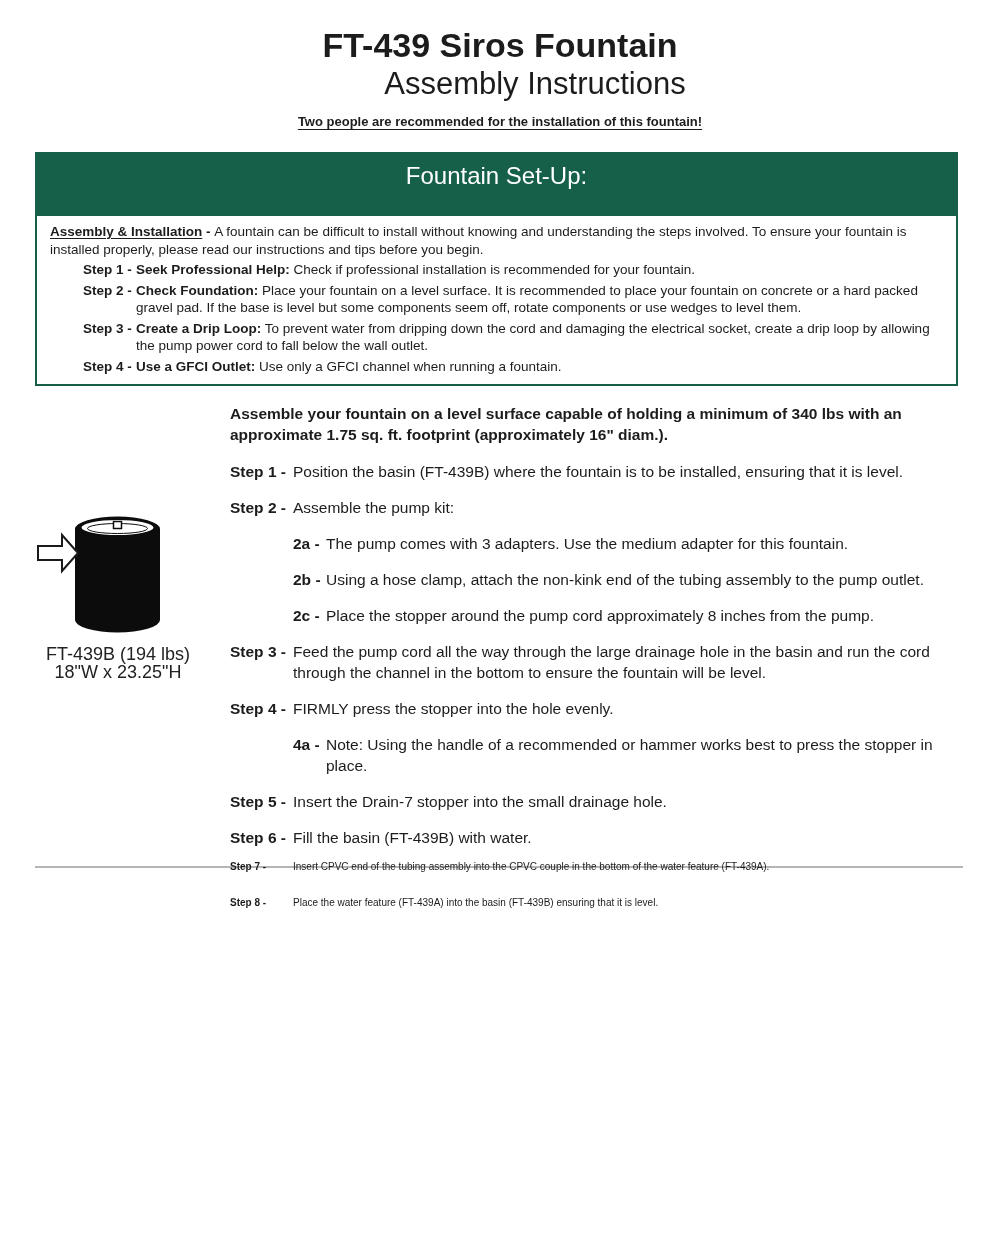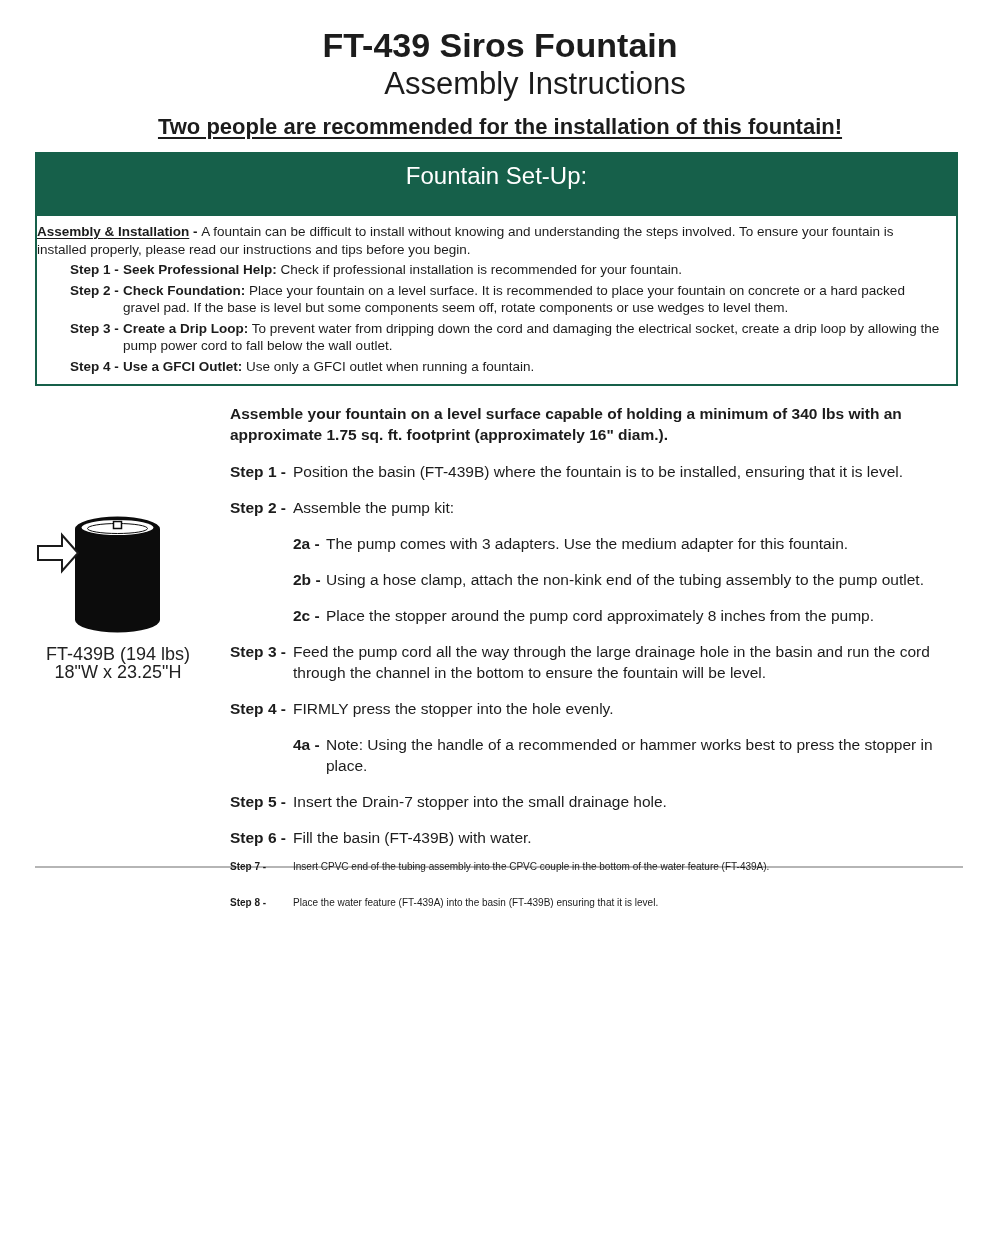--- a/index.html
+++ b/index.html
@@ -7,29 +7,29 @@
     position:relative; width:1000px; height:1250px; background:#ffffff;
     font-family:"Liberation Sans", sans-serif; color:#1c1c1c; overflow:hidden;
   }
 
   
   .doc-title   { position:absolute; top:26px;  left:0; width:100%; text-align:center;
                  font-size:34px; font-weight:bold; }
   .doc-subtitle{ position:absolute; top:66px;  left:0; width:100%; text-align:center;
                  font-size:31px; font-weight:normal;padding-left:35px; }
   .doc-notice  { position:absolute; top:114px; left:0; width:100%; text-align:center;
-                 font-size:22px; font-weight:bold; text-decoration:underline;
+                 font-size:13px; font-weight:bold; text-decoration:underline;
                  text-underline-offset:3px; }
 
   
   .setup-box   { position:absolute; left:35px; top:152px; width:923px;
                  border:2px solid #16604a; background:#fff; box-sizing:border-box; }
   .setup-header{ background:#16604a; color:#ffffff; text-align:center;
                  font-size:24px; padding:8px 0 26px 0; }
-  .setup-body  { padding:7px 12px 9px 0; font-size:13.5px; line-height:17.5px; }
+  .setup-body  { padding:7px 12px 9px 13px; font-size:13.5px; line-height:17.5px; }
   .box-intro   { margin-bottom:3px; }
   .box-intro .lead { font-weight:bold; text-decoration:underline; text-underline-offset:2px; }
   .box-intro .sep  { font-weight:bold; }
   .box-step    { display:flex; margin-top:3px; padding-left:33px; }
   .box-step .bs-label { font-weight:bold; flex:none; width:53px; }
   .box-step .bs-body  { flex:1; }
   .box-step .bs-title { font-weight:bold; }
 
   
   .col1 { position:absolute; left:230px; top:357px; width:718px;
@@ -75,21 +75,21 @@
       <div class="box-step">
         <span class="bs-label">Step 2 -</span>
         <span class="bs-body"><span class="bs-title">Check Foundation:</span><span> Place your fountain on a level surface. It is recommended to place your fountain on concrete or a hard packed gravel pad. If the base is level but some components seem off, rotate components or use wedges to level them.</span></span>
       </div>
       <div class="box-step">
         <span class="bs-label">Step 3 -</span>
         <span class="bs-body"><span class="bs-title">Create a Drip Loop:</span><span> To prevent water from dripping down the cord and damaging the electrical socket, create a drip loop by allowing the pump power cord to fall below the wall outlet.</span></span>
       </div>
       <div class="box-step">
         <span class="bs-label">Step 4 -</span>
-        <span class="bs-body"><span class="bs-title">Use a GFCI Outlet:</span><span> Use only a GFCI outlet when running a fountain.</span></span>
+        <span class="bs-body"><span class="bs-title">Use a GFCI Outlet:</span><span> Use only a GFCI channel when running a fountain.</span></span>
       </div>
     </div>
   </div>
 
   <div class="col1">
     <div class="intro-bold">Assemble your fountain on a level surface capable of holding a minimum of 340 lbs with an approximate 1.75 sq. ft. footprint (approximately 16" diam.).</div>
 
     <div class="step">
       <span class="lbl">Step 1 -</span>
       <span class="txt"> Position the basin (FT-439B) where the fountain is to be installed, ensuring that it is level.</span>

